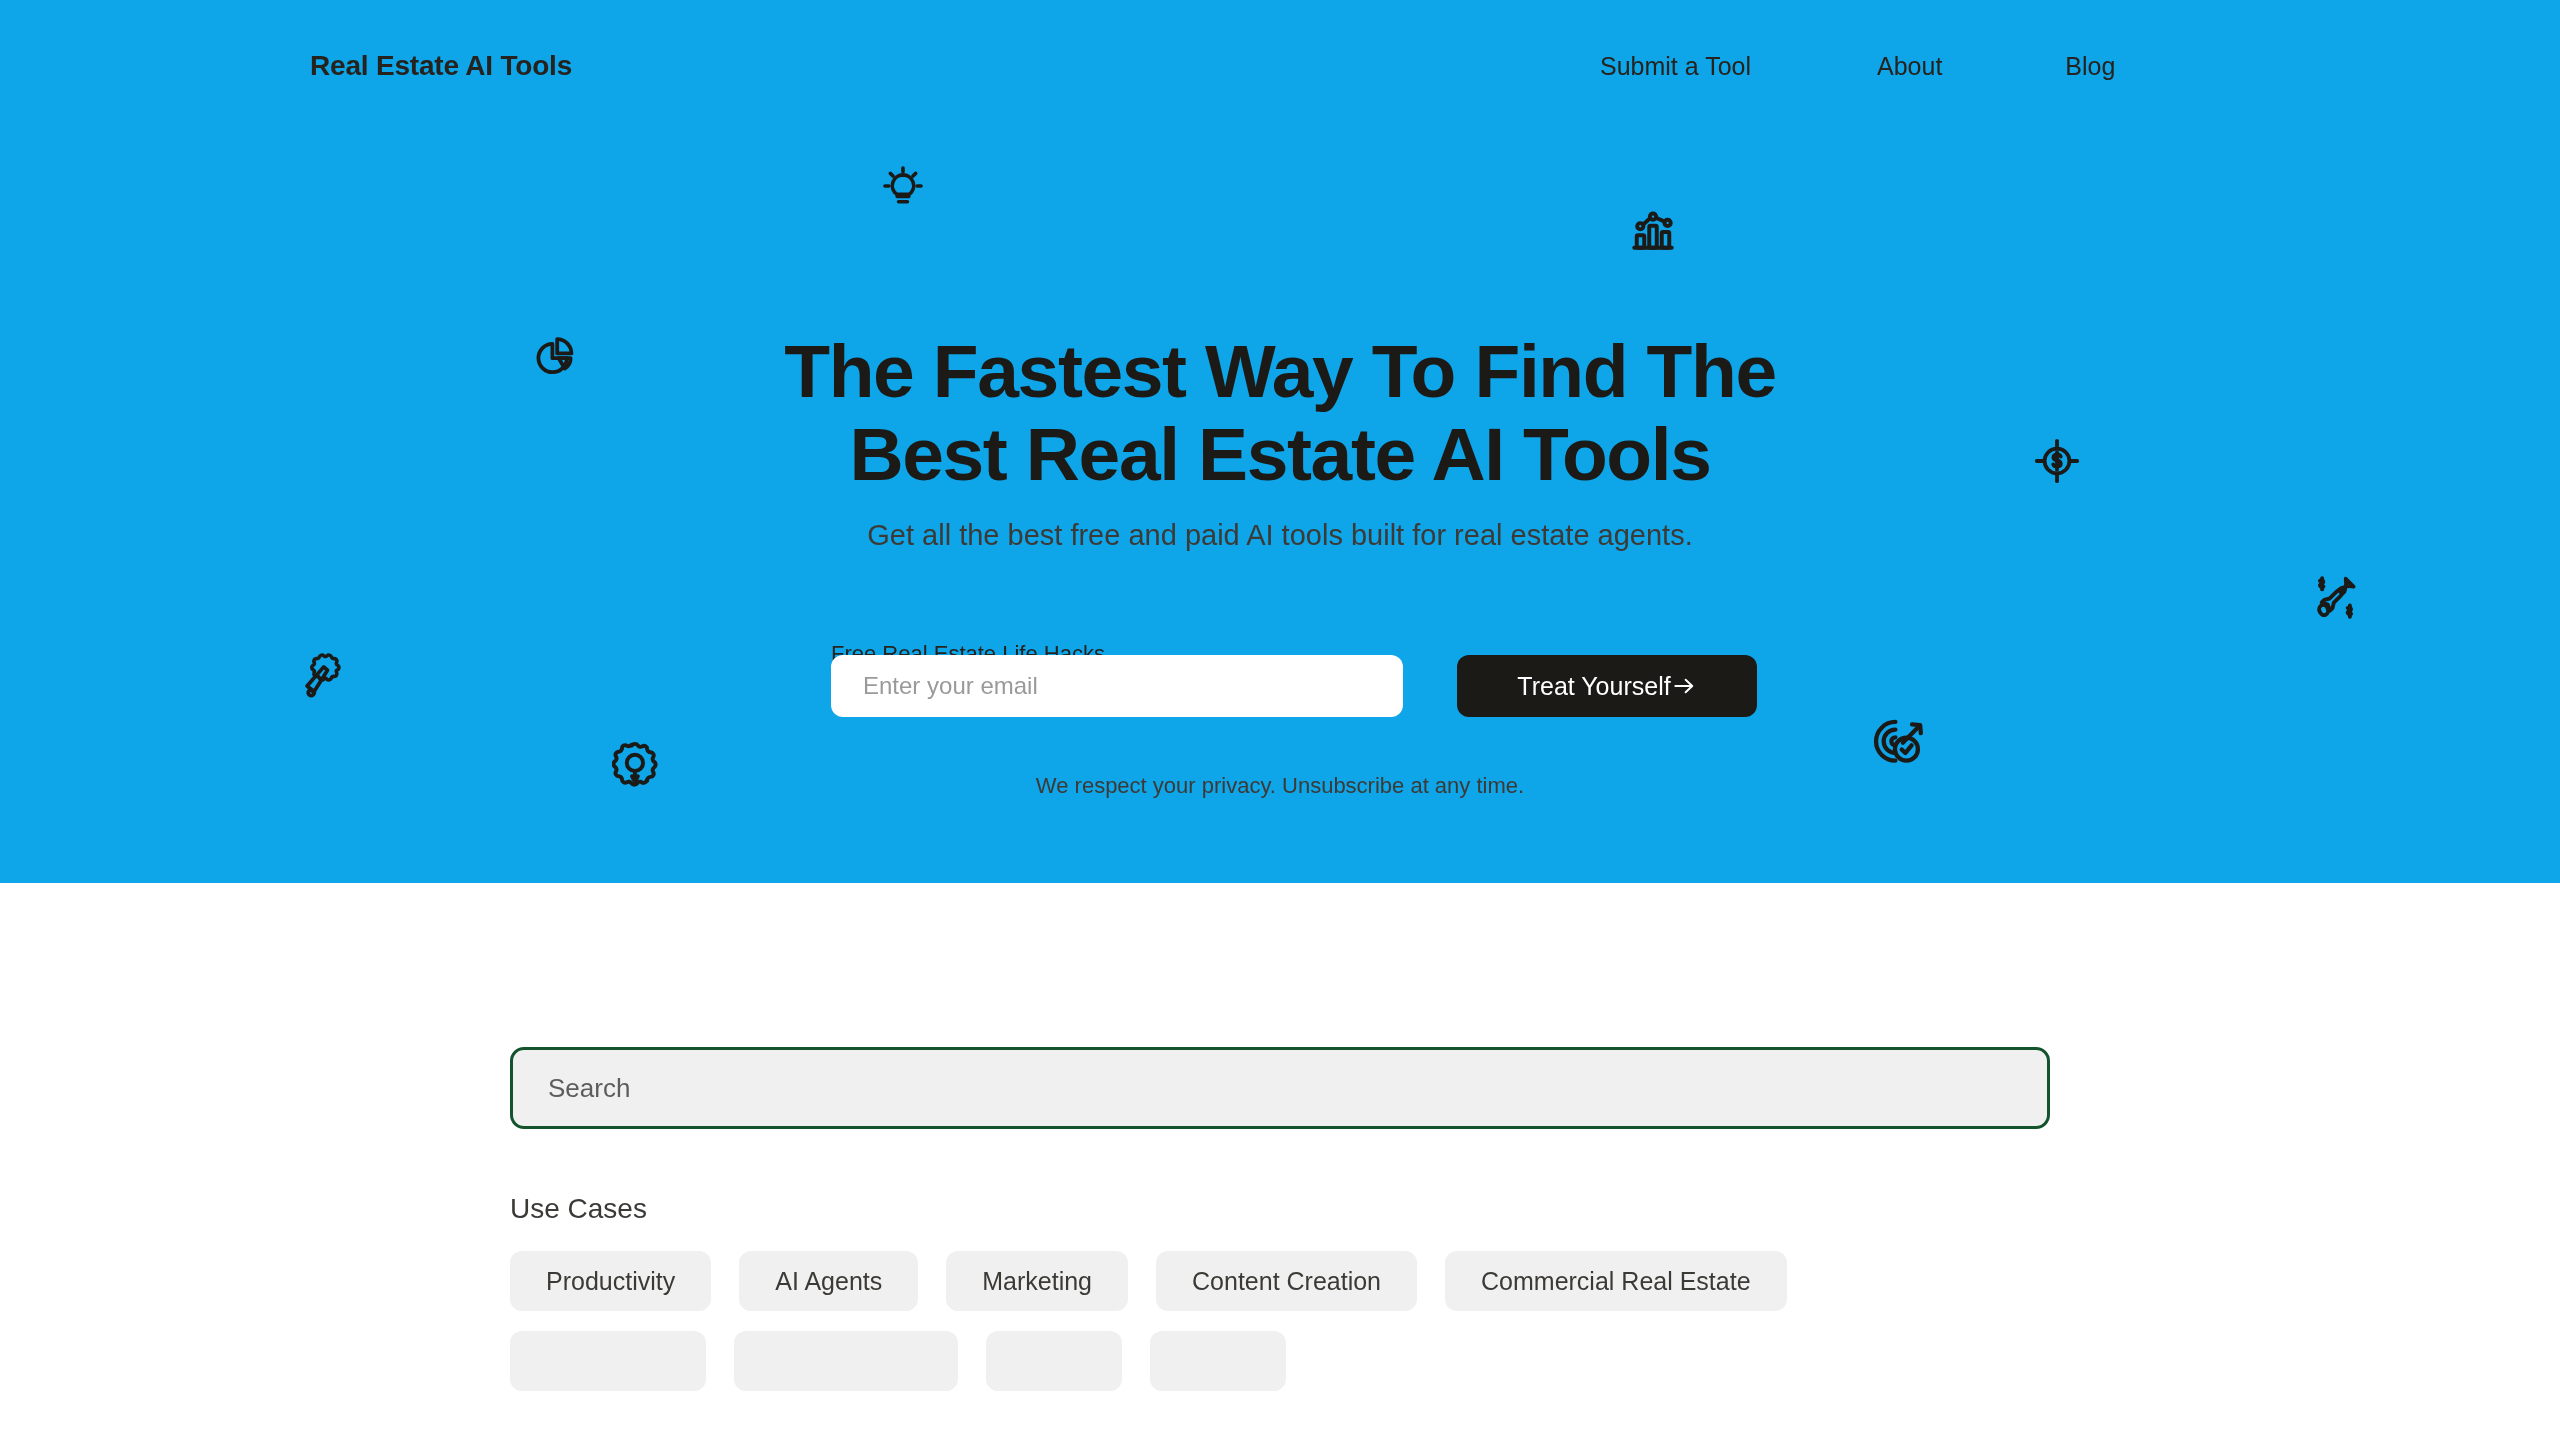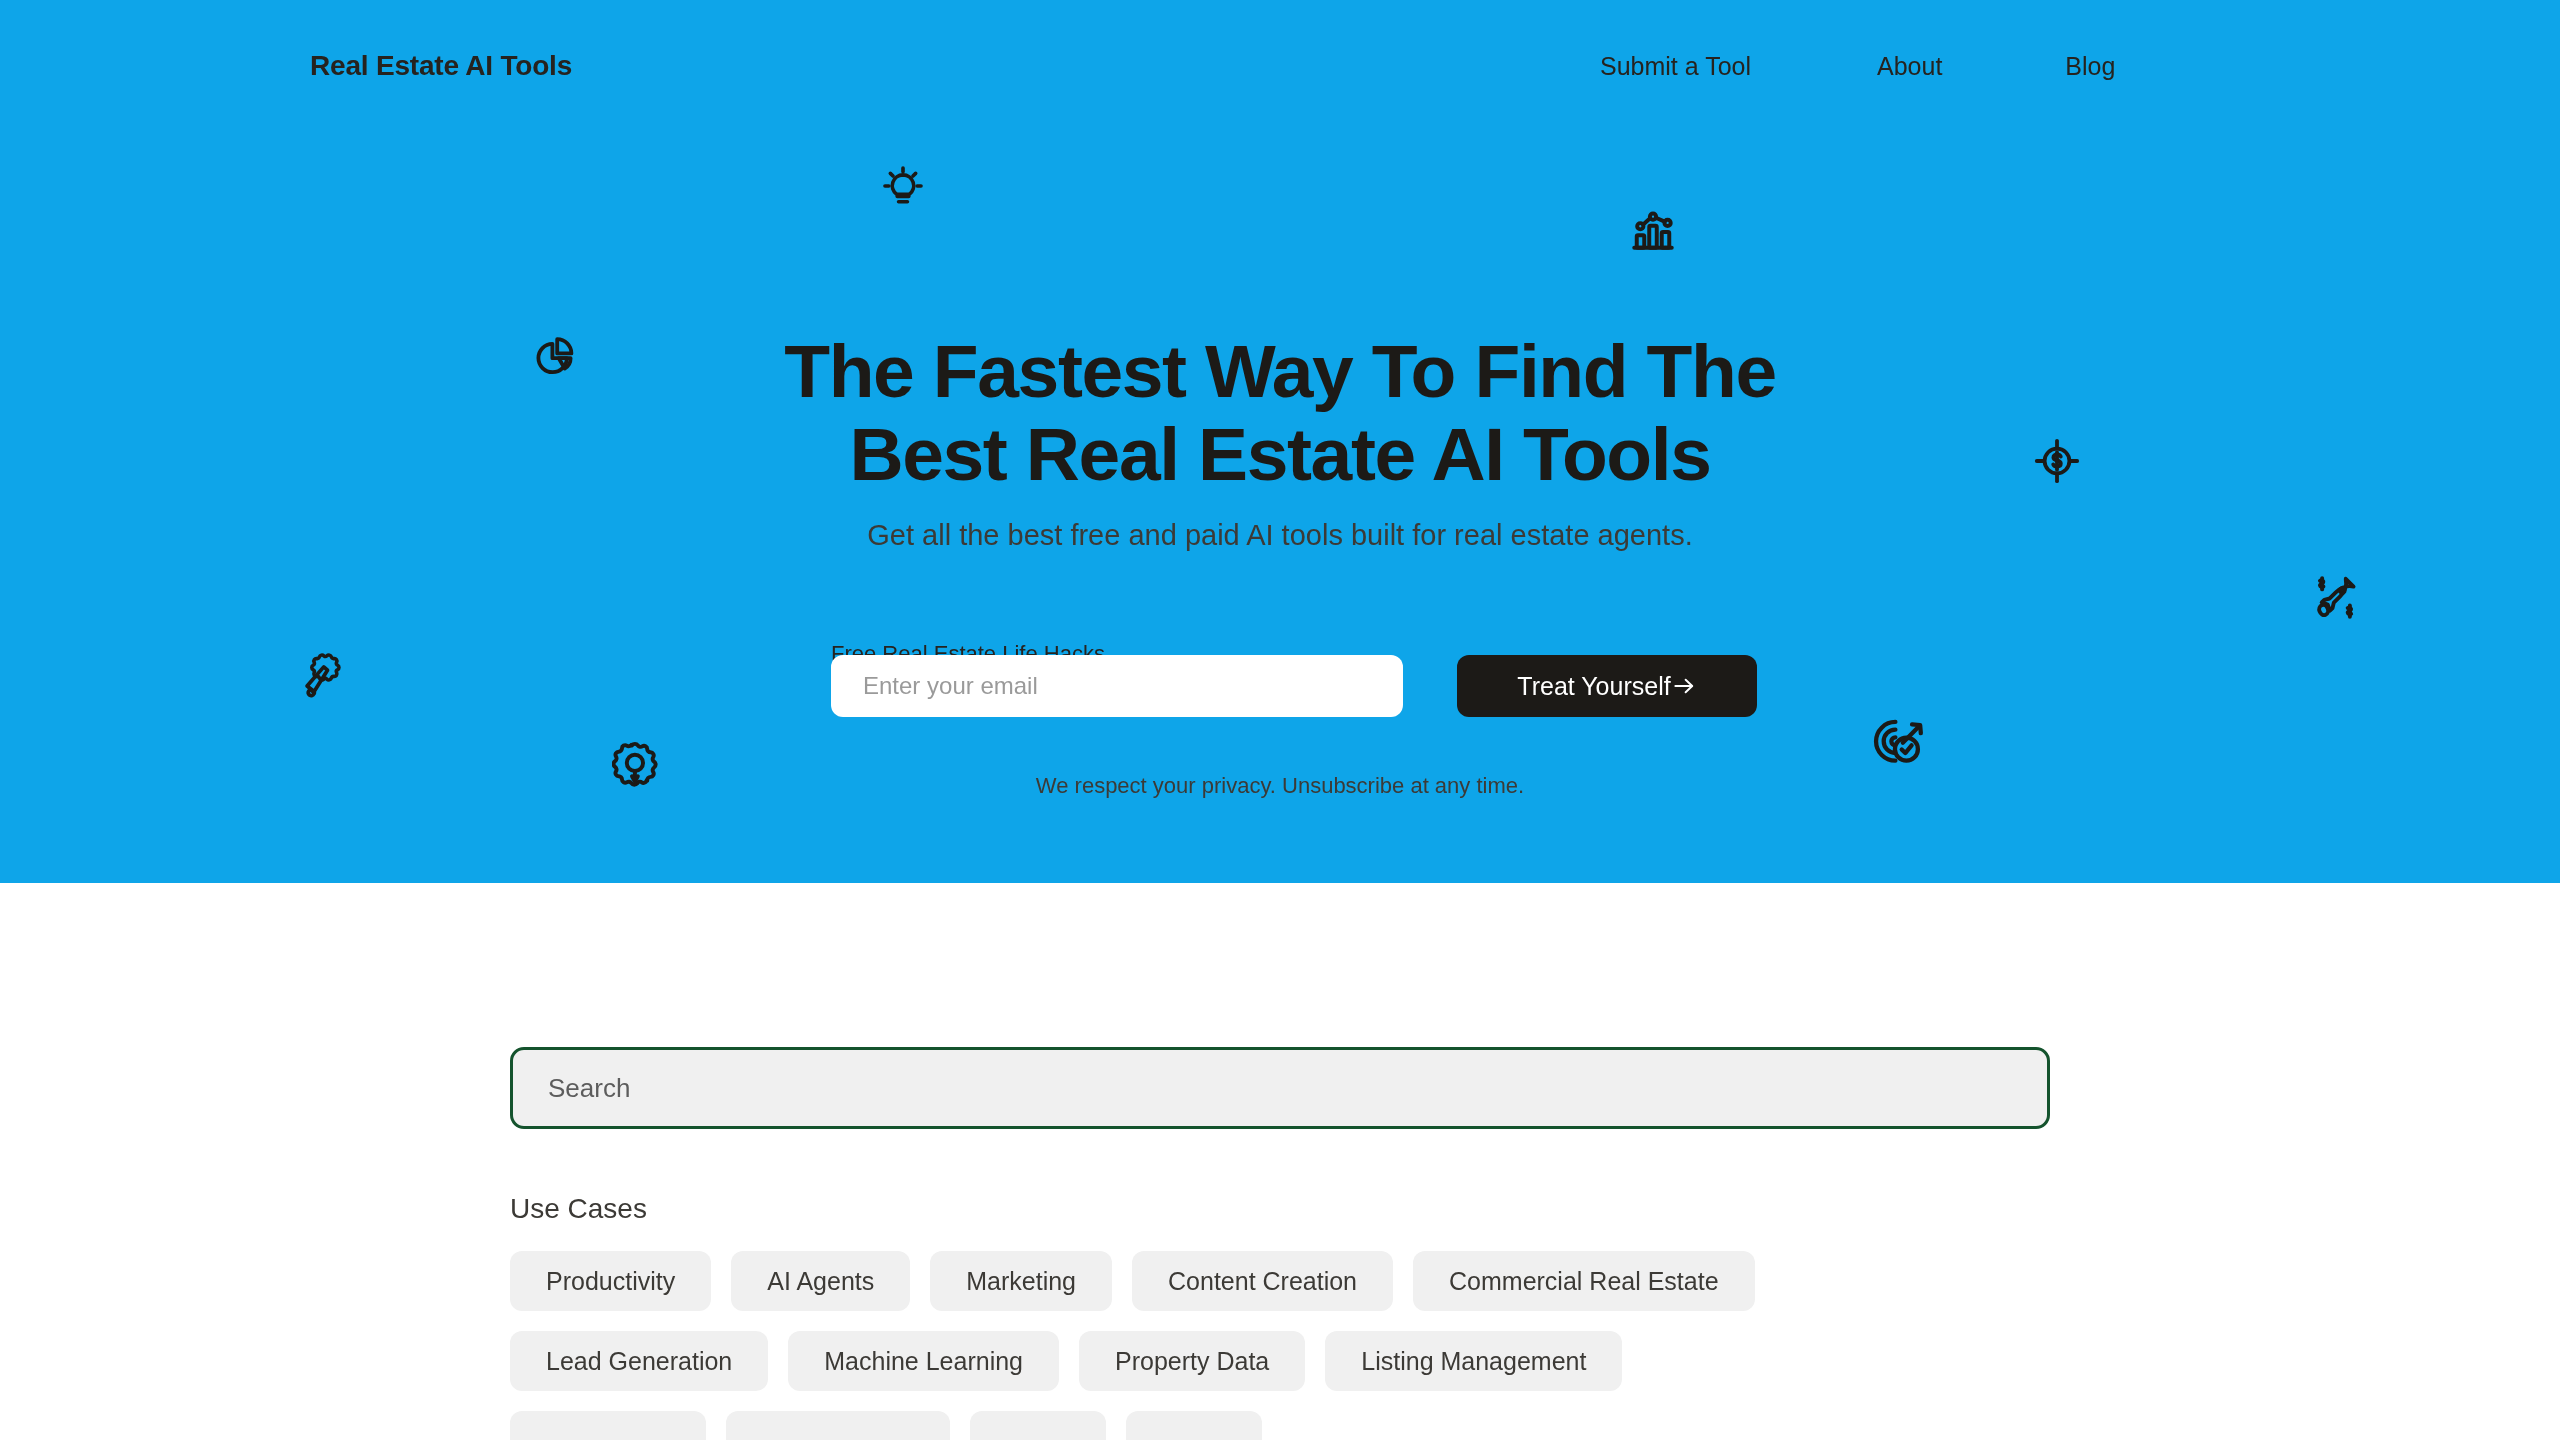--- a/index.html
+++ b/index.html
@@ -201,21 +201,21 @@
   }
   .filter-group-label {
     font-size: 28px;
     color: #3c3a36;
     line-height: 1;
     margin-bottom: 28px;
   }
   .tag-rows { display: block; }
   .tag-row {
     display: flex;
-    gap: 20px;
+    gap: 28px;
     margin-bottom: 20px;
   }
   .tag {
     height: 60px;
     border-radius: 12px;
     background: #f0f0f0;
     border: none;
     padding: 0 36px;
     font-family: "Liberation Sans", sans-serif;
     font-size: 25px;
@@ -370,26 +370,20 @@
     <div class="tag-rows">
 
       <div class="tag-row">
         <button class="tag">Productivity</button>
         <button class="tag">AI Agents</button>
         <button class="tag">Marketing</button>
         <button class="tag">Content Creation</button>
         <button class="tag">Commercial Real Estate</button>
       </div>
 
-      <div class="tag-row">
-        <button class="tag">Lead Generation</button>
-        <button class="tag">Machine Learning</button>
-        <button class="tag">Property Data</button>
-        <button class="tag">Listing Management</button>
-      </div>
 
       <div class="tag-row">
         <button class="tag" style="width:196px;"></button>
         <button class="tag" style="width:224px;"></button>
         <button class="tag" style="width:136px;"></button>
         <button class="tag" style="width:136px;"></button>
       </div>
 
     </div>
   </div>

